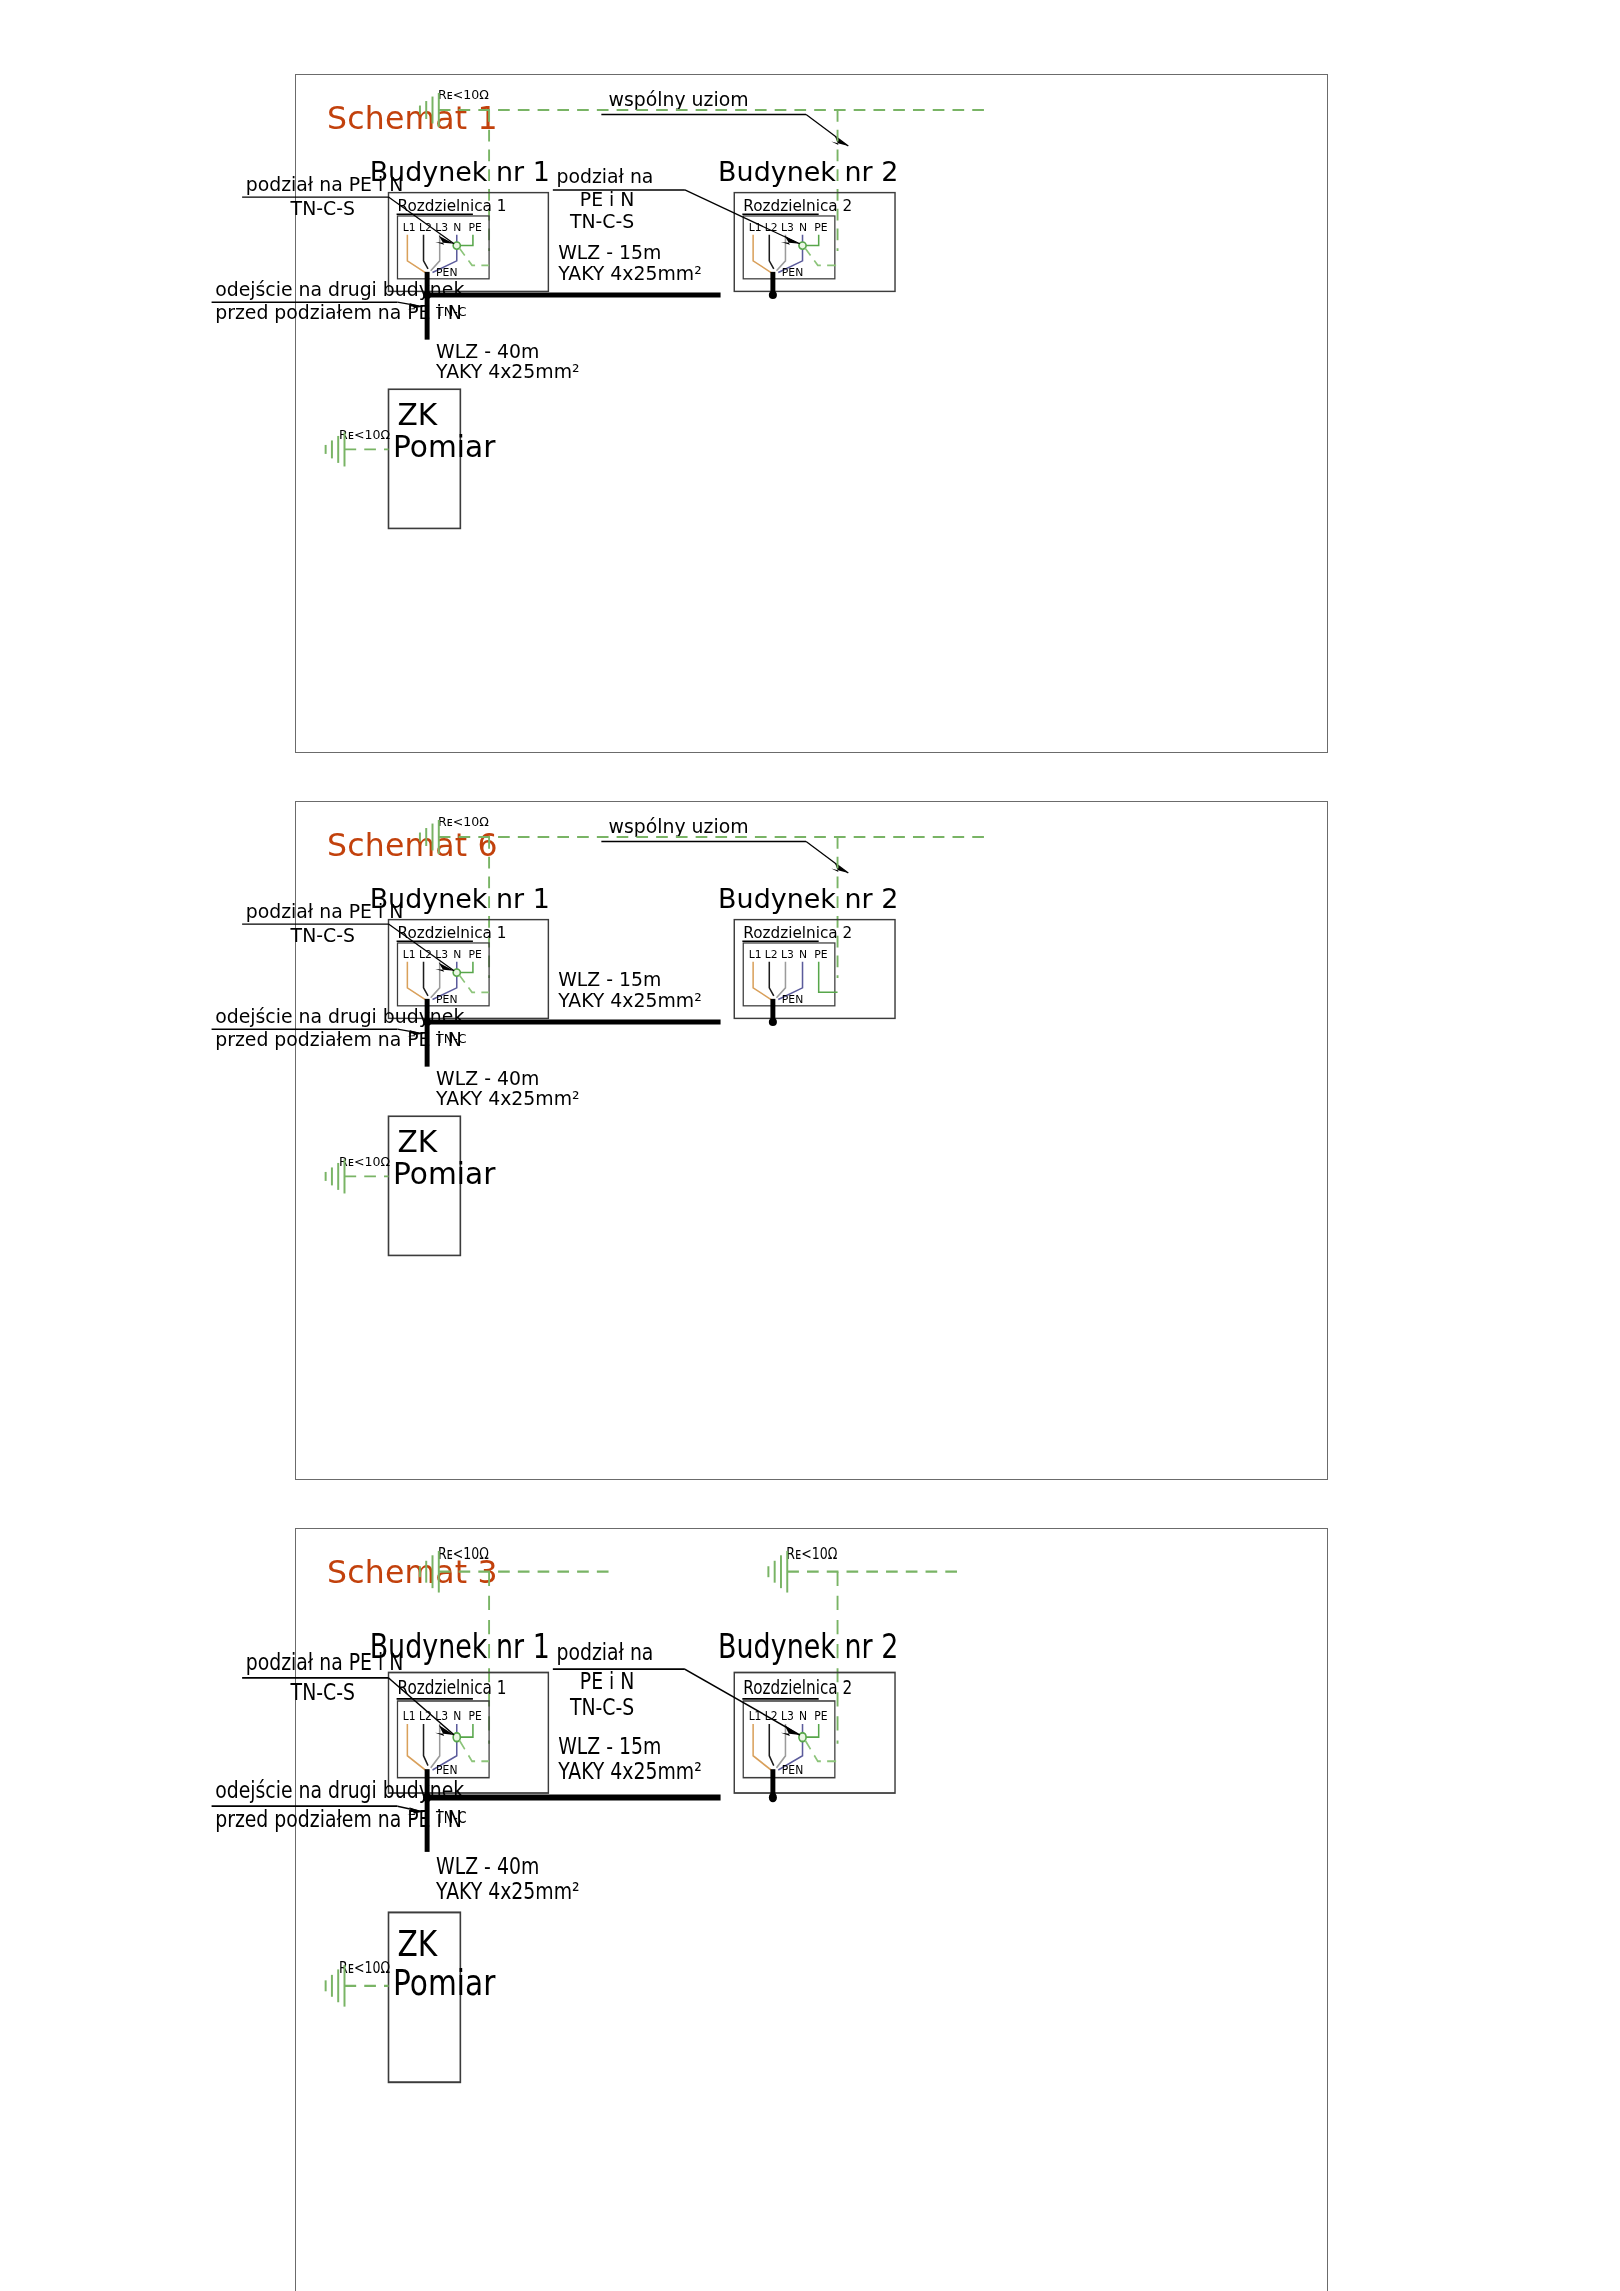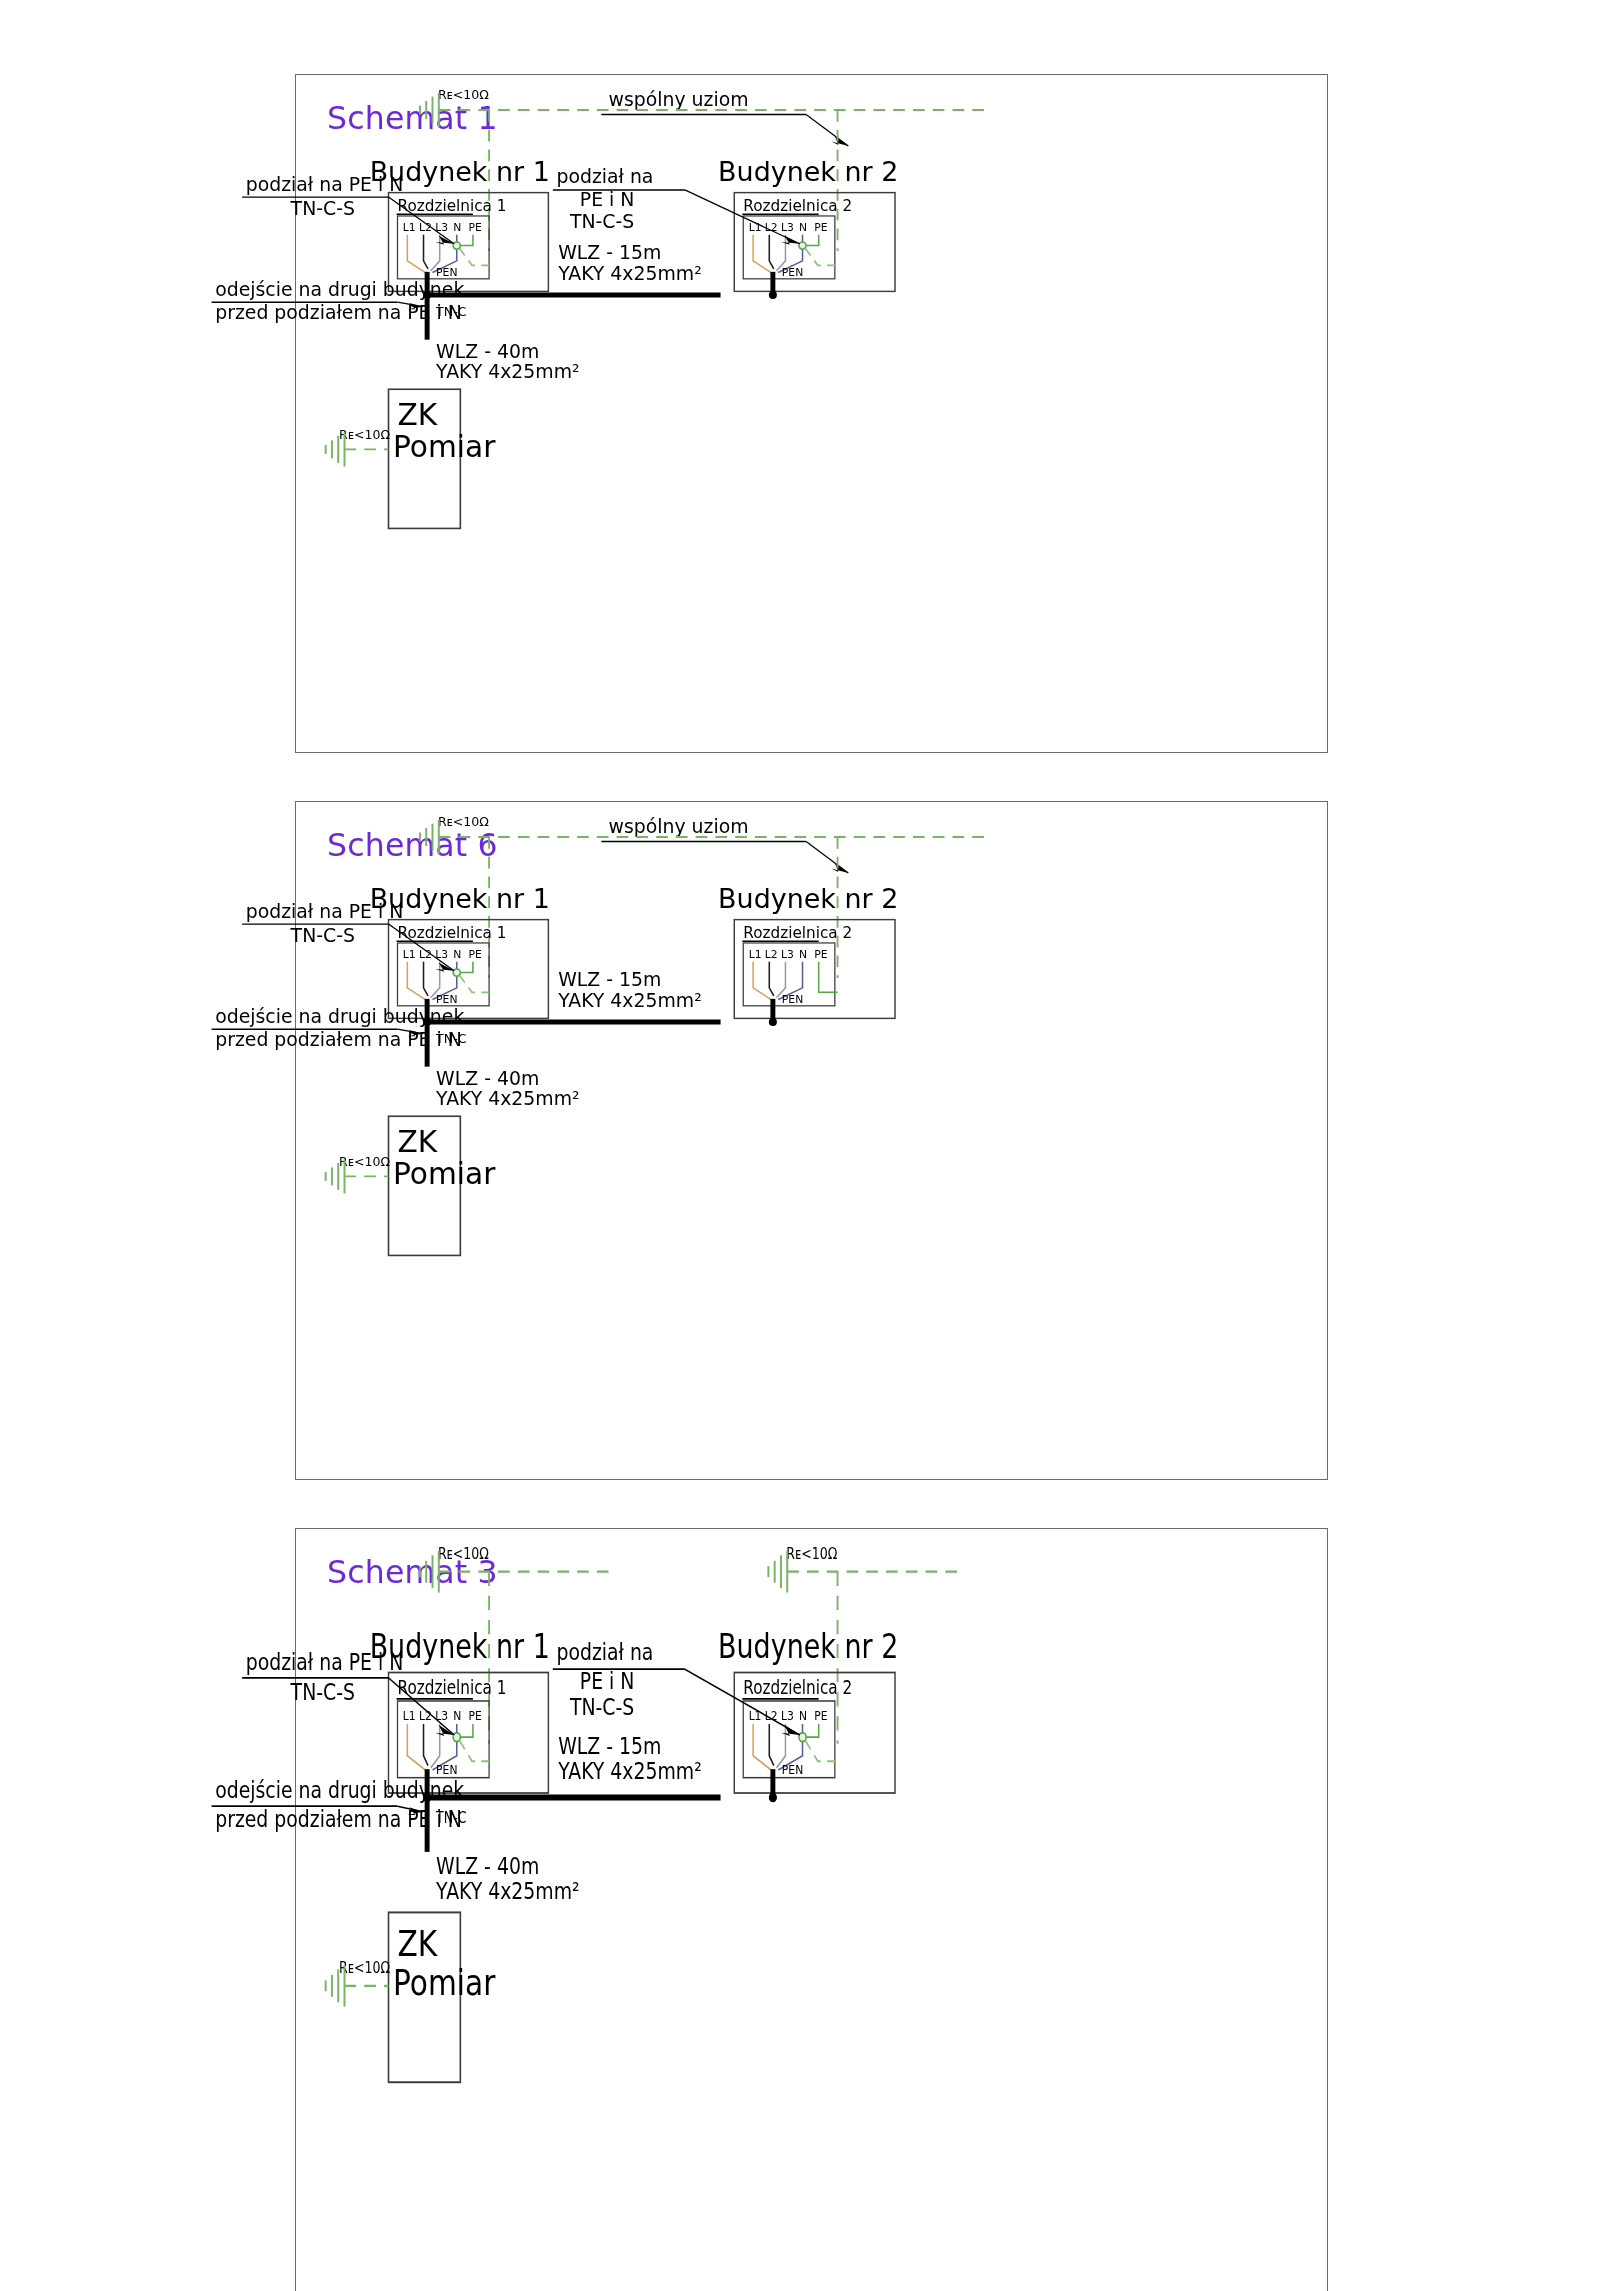--- a/index.html
+++ b/index.html
@@ -12,21 +12,21 @@
     position:absolute;left:295px;width:1033px;
     border:0.9px solid #6b6b6b;
     box-sizing:border-box;background:#fff;
   }
   #panel-1{top:74px;height:679px;}
   #panel-2{top:801px;height:679px;}
   #panel-3{top:1528px;height:828px;text-align:right;}
   .panel-svg{position:absolute;left:0;top:0;width:100%;height:100%;overflow:visible;}
   .sch-title{
     position:absolute;left:31px;top:25px;
-    font-size:31.5px;letter-spacing:0.2px;color:#6d28d9;
+    font-size:31.5px;letter-spacing:0.2px;color:#c2410c;
     white-space:nowrap;
   }
   svg text{font-family:"DejaVu Sans","Liberation Sans",sans-serif;fill:#000;}
   .t-big{font-size:30px;}
   .t-mid{font-size:21px;}
   .t-lbl{font-size:17px;}
   .t-sml{font-size:14px;}
   .t-tiny{font-size:12px;}
   .t-xk{font-size:33px;}
   .u-line{stroke:#000;stroke-width:1.6;}

